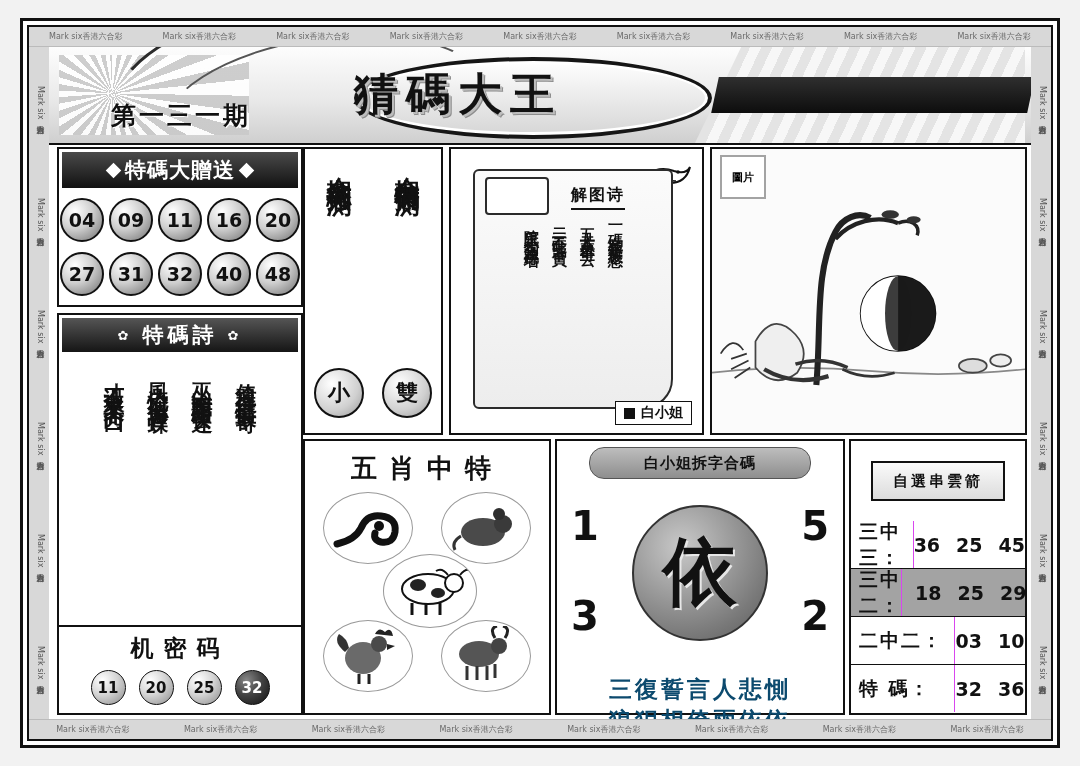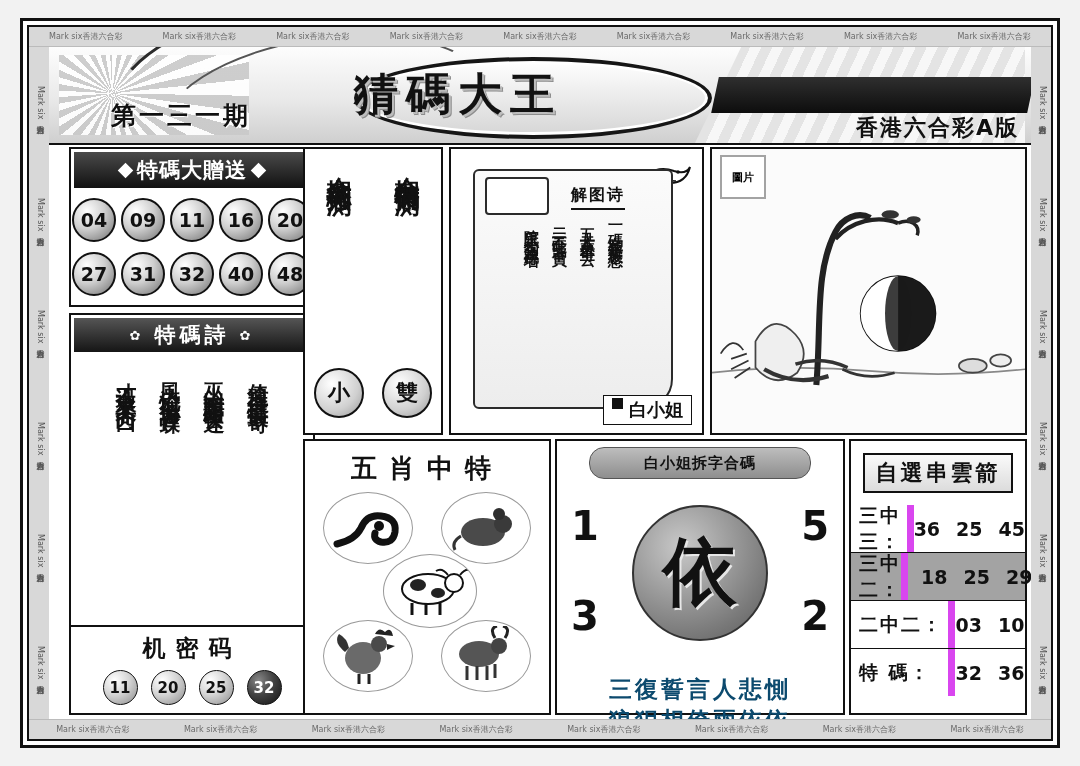--- a/index.html
+++ b/index.html
@@ -121,21 +121,21 @@
     font-size:22px;font-weight:bold;color:#111;letter-spacing:2px;
   }
 
   
   .body-area{
     position:absolute;left:0;top:96px;right:0;bottom:0;
   }
 
   
   .col-left{
-    position:absolute;left:20px;top:4px;width:246px;bottom:4px;
+    position:absolute;left:8px;top:4px;width:246px;bottom:4px;
   }
 
   .tm-gift{
     position:absolute;left:0;top:0;width:246px;height:160px;
     border:2px solid #111;background:#fff;box-sizing:border-box;
   }
   .tm-gift-title{
     height:36px;margin:3px;
     background:linear-gradient(180deg,#4a4a4a,#111);
     display:flex;align-items:center;justify-content:center;gap:6px;
@@ -249,22 +249,22 @@
     font-size:15px;font-weight:bold;color:#111;letter-spacing:4px;
     line-height:19px;
     font-family:"DejaVu Serif","Liberation Serif",serif;
   }
   .bird{
     position:absolute;right:8px;top:8px;width:64px;height:52px;
   }
   .sig{
     position:absolute;right:10px;bottom:8px;
     border:1px solid #111;background:#fff;
-    padding:2px 8px;font-size:18px;font-weight:bold;color:#111;
-    display:flex;gap:6px;
+    padding:2px 8px;font-size:14px;font-weight:bold;color:#111;
+    display:flex;align-items:center;gap:6px;
   }
   .sig i{width:11px;height:11px;background:#111;display:inline-block;}
 
   
   .pic-box{
     position:absolute;left:661px;top:4px;right:4px;height:288px;
     border:2px solid #111;box-sizing:border-box;background:#fbfbfb;overflow:hidden;
   }
   .pic-stamp{
     position:absolute;left:8px;top:6px;width:42px;height:40px;
@@ -329,34 +329,34 @@
     font-size:23px;font-weight:bold;color:#0c4a6e;letter-spacing:3px;line-height:31px;
     font-family:"DejaVu Serif","Liberation Serif",serif;
   }
 
   
   .tablebox{
     position:absolute;left:800px;top:296px;right:4px;bottom:4px;
     border:2px solid #111;box-sizing:border-box;background:#fff;
   }
   .tb-title{
-    margin:12px;height:36px;border:2px solid #111;
+    margin:20px;height:36px;border:2px solid #111;
     background:linear-gradient(180deg,#fafafa,#dcdcdc);
     display:flex;align-items:center;justify-content:center;
-    font-size:22px;font-weight:bold;letter-spacing:3px;color:#111;
+    font-size:15px;font-weight:bold;letter-spacing:3px;color:#111;
   }
   .tb-row{
     display:flex;align-items:center;height:47px;
     border-bottom:1px solid #111;
   }
   .tb-row:last-child{border-bottom:none;}
   .tb-key{
     width:104px;padding-left:8px;
     font-size:19px;font-weight:bold;color:#111;letter-spacing:2px;
-    border-right:7px solid #d946ef;height:100%;display:flex;align-items:center;
+    border-right:1px solid #d946ef;height:100%;display:flex;align-items:center;
     box-sizing:border-box;
   }
   .tb-val{
     flex:1;display:flex;gap:16px;justify-content:center;align-items:center;
     font-size:19px;font-weight:bold;color:#111;
   }
   .tb-row.alt{background:#a3a3a3;gap:13px;}
 </style>
 </head>
 <body>
@@ -411,21 +411,20 @@
           <div class="hdr-swoosh2"></div>
           <div class="issue">第一三一期</div>
 
           <div class="hdr-right"></div>
           <div class="hdr-right-band"></div>
 
           <div class="logo-wrap">
             <div class="logo-ellipse"></div>
             <div class="logo-text">猜碼大王</div>
           </div>
-          <div class="hdr-sub">香港六合彩A版</div>
         </div>
 
         <div class="body-area">
 
           <div class="col-left">
 
             <div class="tm-gift">
               <div class="tm-gift-title">
                 <span class="diamond"></span>
                 <b>特碼大贈送</b>

